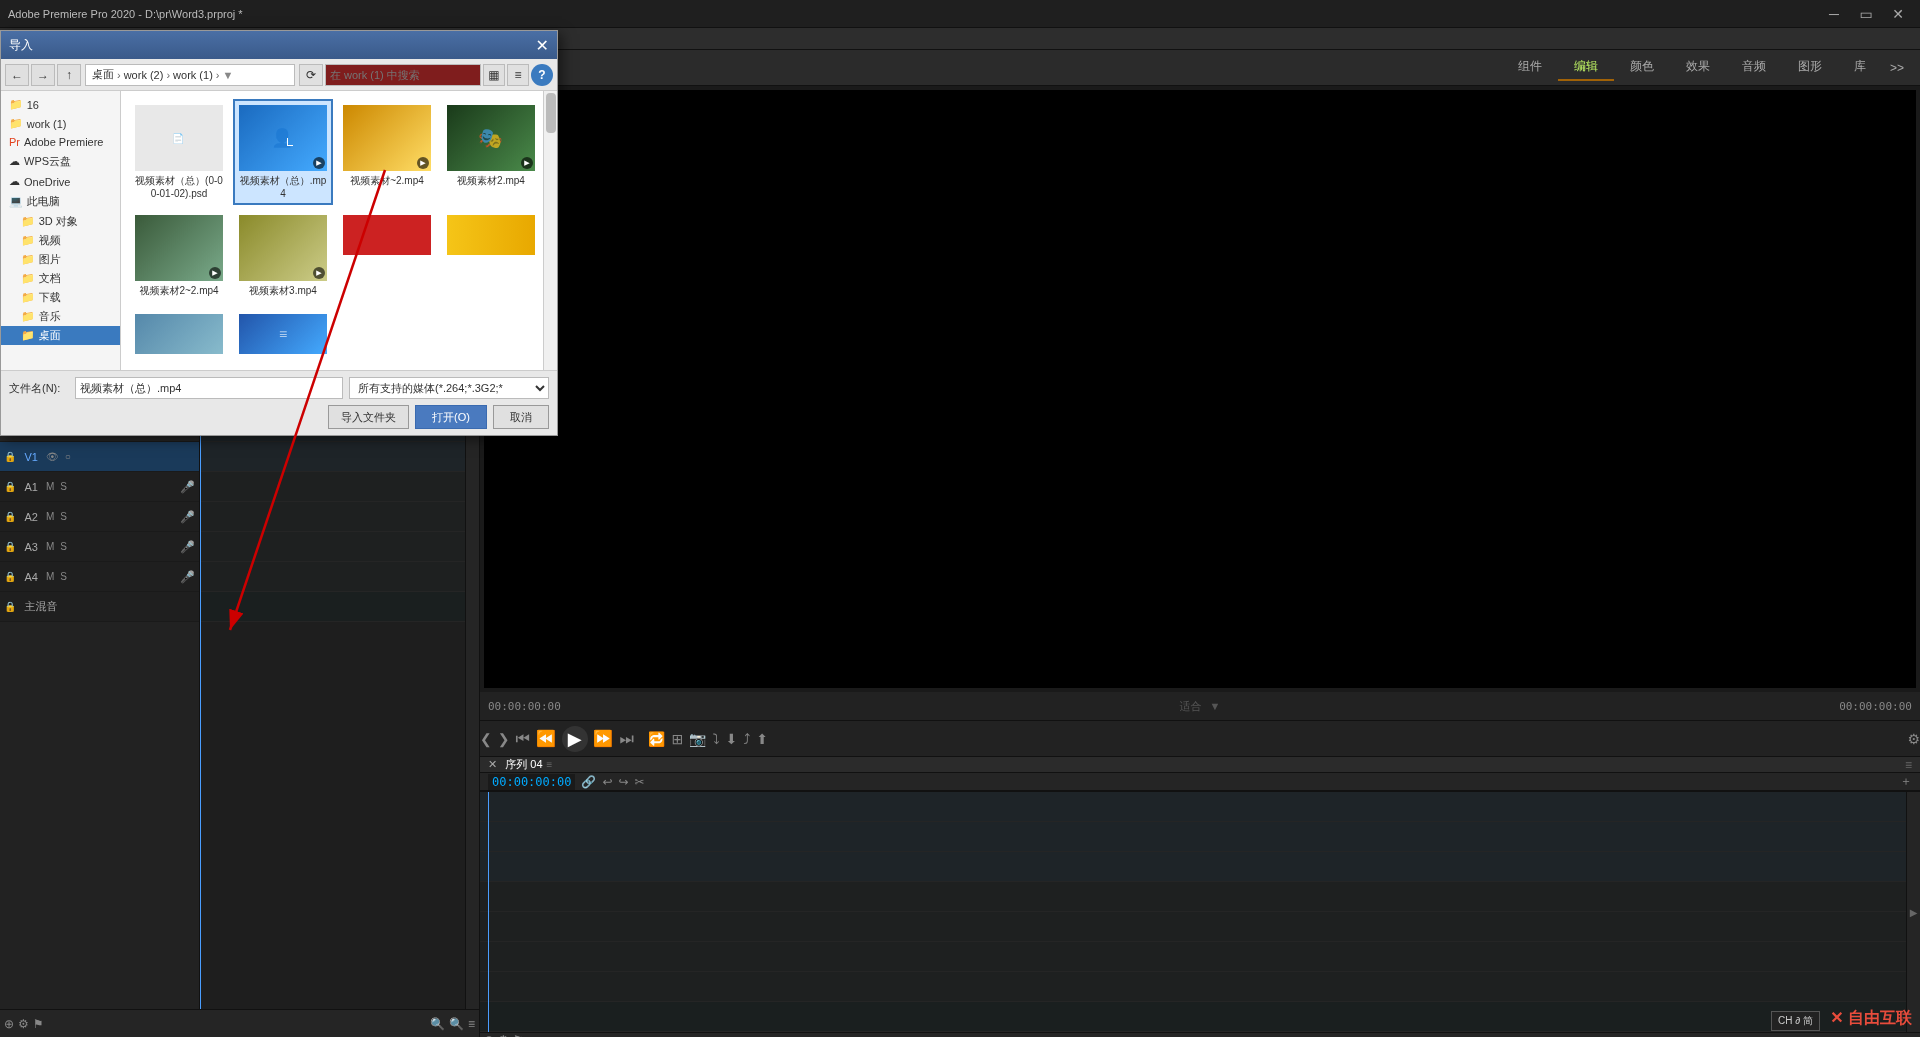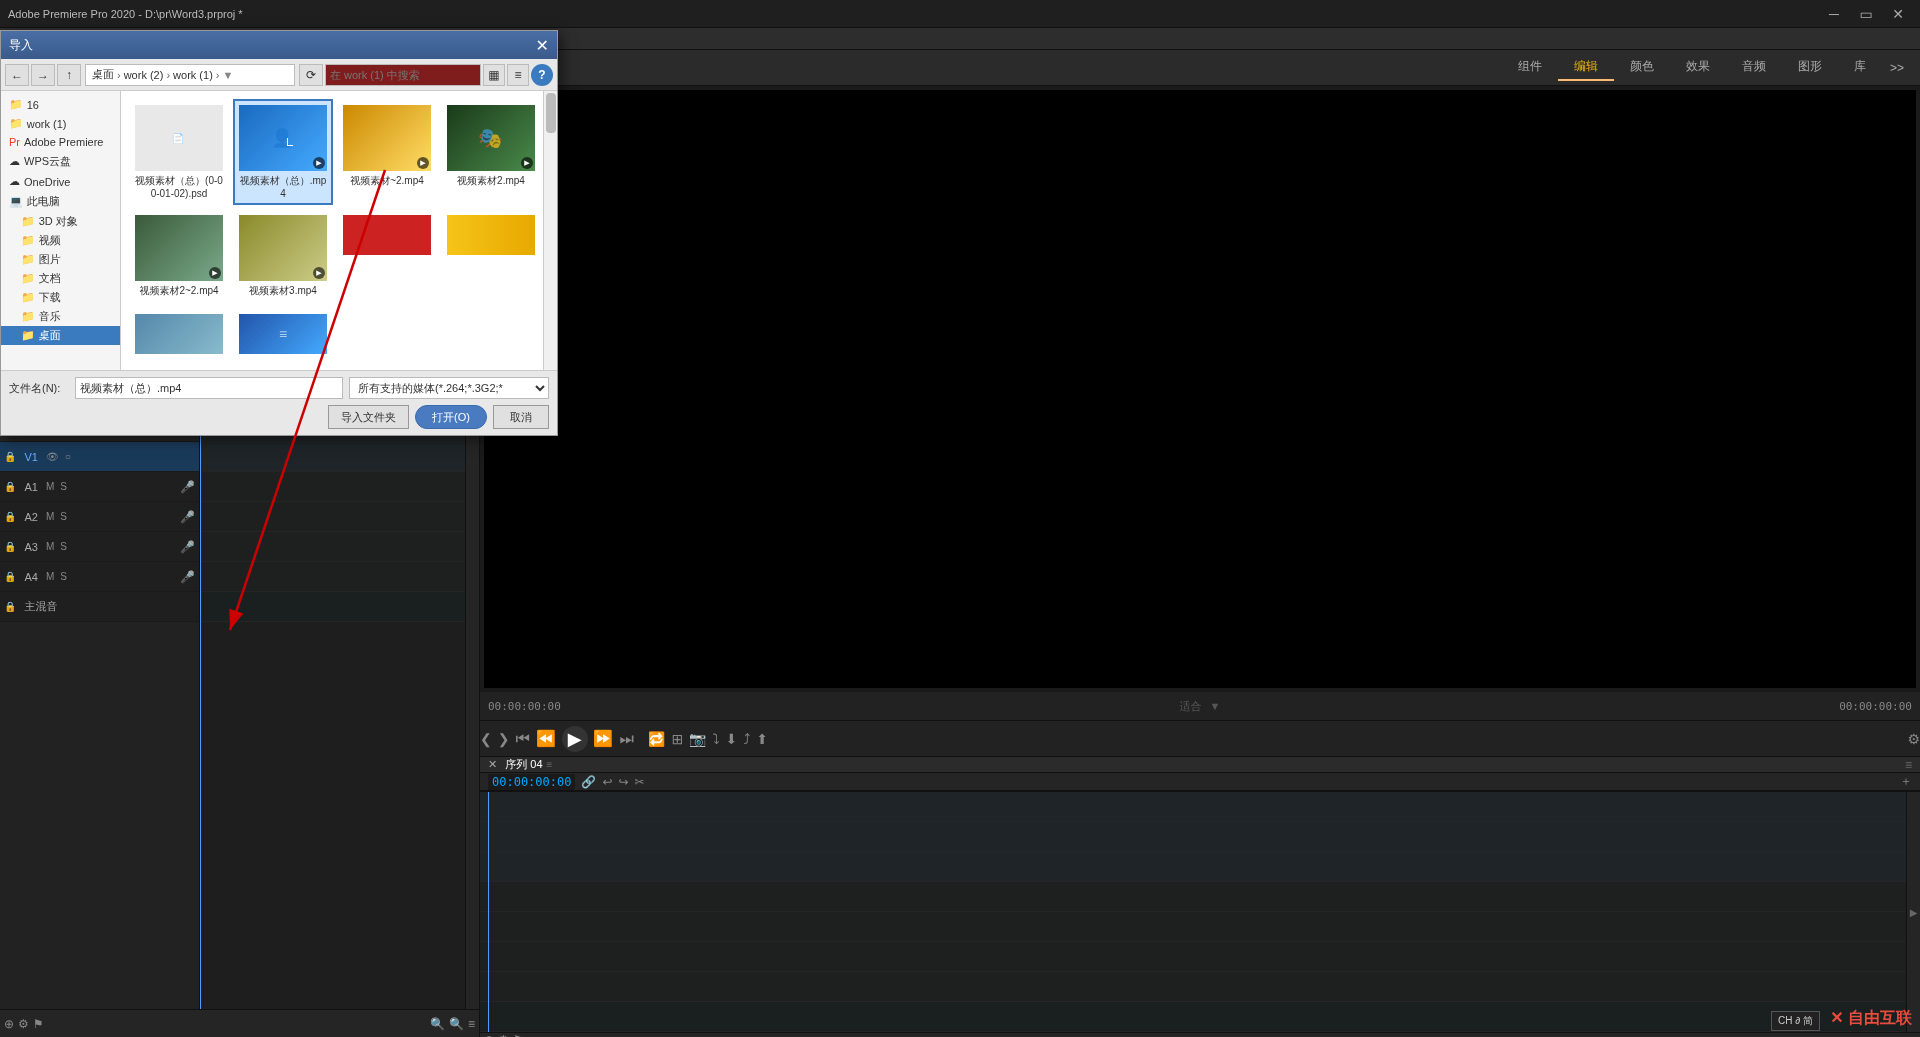--- a/index.html
+++ b/index.html
@@ -11,21 +11,21 @@
     .title-bar-right { display: flex; gap: 4px; }
     .title-btn { width: 28px; height: 20px; display: flex; align-items: center; justify-content: center; color: #aaa; cursor: pointer; font-size: 14px; }
 
     
     .menu-bar { background: #2d2d2d; height: 22px; display: flex; align-items: center; padding: 0 4px; border-bottom: 1px solid #111; }
     .menu-item { padding: 2px 8px; color: #bbb; cursor: pointer; font-size: 12px; }
 
     
     .workspace-tabs { background: #2b2b2b; height: 36px; display: flex; align-items: center; padding: 0 8px; border-bottom: 1px solid #111; justify-content: flex-end; }
     .workspace-tab { padding: 4px 16px; color: #aaa; cursor: pointer; font-size: 12px; border-bottom: 2px solid transparent; }
-    .workspace-tab.active { color: #eab308; border-bottom: 2px solid #fdba74; }
+    .workspace-tab.active { color: #bef264; border-bottom: 2px solid #a16207; }
     .workspace-more { color: #aaa; padding: 4px 8px; cursor: pointer; }
 
     
     .main-layout { display: flex; height: calc(1037px - 86px); }
 
     
     .left-area { width: 480px; display: flex; flex-direction: column; border-right: 1px solid #111; }
 
     
     .right-area { flex: 1; display: flex; flex-direction: column; }
@@ -66,21 +66,21 @@
 
     
     .dialog-footer { background: #e8e8e8; padding: 6px 8px; }
     .dialog-filename-row { display: flex; align-items: center; gap: 6px; margin-bottom: 6px; }
     .dialog-label { font-size: 11px; color: #333; width: 60px; }
     .dialog-filename-input { flex: 1; height: 22px; background: #fff; border: 1px solid #bbb; padding: 0 4px; font-size: 11px; color: #333; }
     .dialog-filetype { height: 22px; width: 200px; background: #fff; border: 1px solid #bbb; padding: 0 4px; font-size: 11px; color: #333; cursor: pointer; }
     .dialog-checkbox-row { display: flex; align-items: center; gap: 4px; margin-bottom: 6px; }
     .dialog-actions { display: flex; justify-content: flex-end; gap: 6px; }
     .dialog-btn { height: 24px; padding: 0 16px; font-size: 11px; cursor: pointer; border: 1px solid #999; background: #e0e0e0; color: #333; }
-    .dialog-btn.primary { background: #4a7abf; color: #fff; border-color: #3a6aaf; border-radius: 12px; }
+    .dialog-btn.primary { background: #4a7abf; color: #fff; border-color: #3a6aaf; }
     .dialog-import-folder { height: 24px; padding: 0 12px; font-size: 11px; cursor: pointer; border: 1px solid #999; background: #e0e0e0; color: #333; }
     .ruler-label { position: absolute; top: 2px; font-size: 9px; color: #777; font-family: monospace; }
 
     
     .bottom-toolbar { height: 36px; background: #252525; display: flex; align-items: center; padding: 0 8px; gap: 4px; border-top: 1px solid #111; }
     .bottom-btn { color: #aaa; cursor: pointer; font-size: 14px; padding: 2px 4px; }
 
     
     .watermark { position: absolute; bottom: 8px; right: 8px; color: #c0392b; font-size: 14px; font-weight: bold; z-index: 50; }
 

